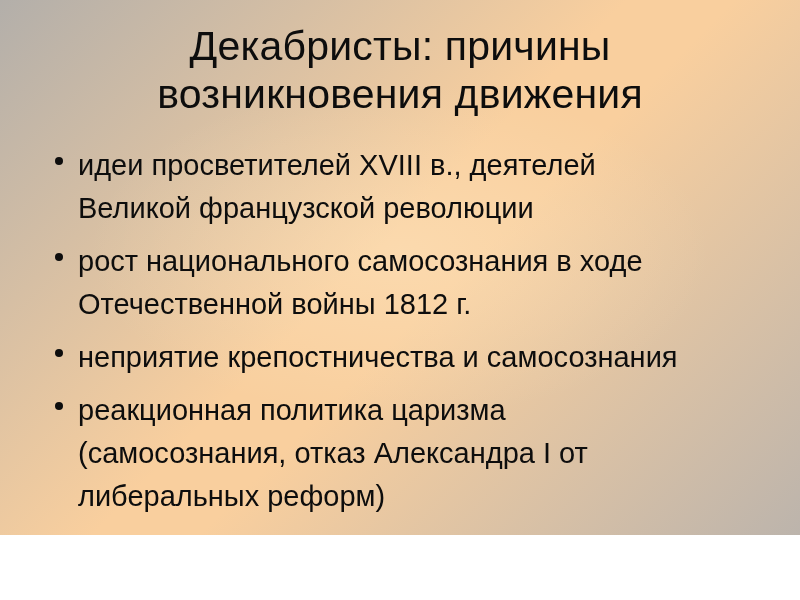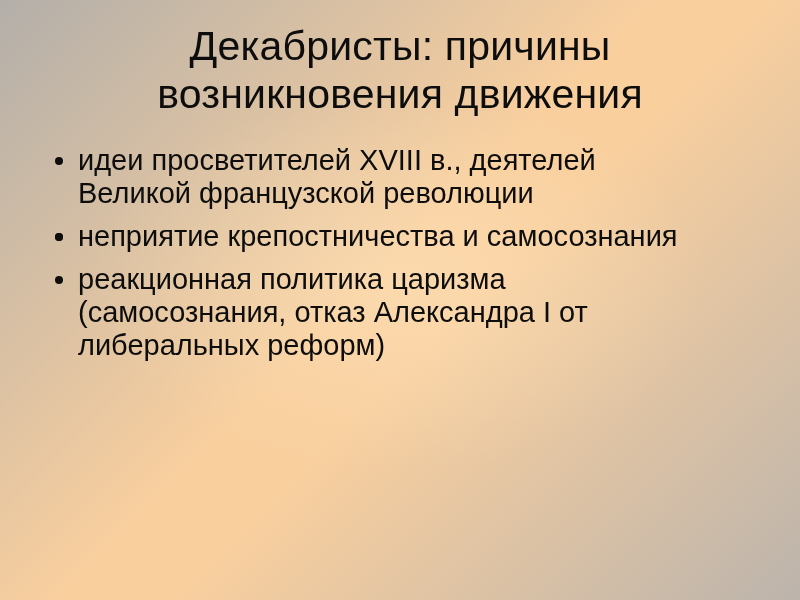--- a/index.html
+++ b/index.html
@@ -5,21 +5,21 @@
   html, body {
     margin: 0;
     padding: 0;
     width: 800px;
     height: 600px;
     overflow: hidden;
   }
   .slide {
     position: relative;
     width: 800px;
-    height: 600px;
+    height: 535px;
     box-sizing: border-box;
     padding: 22px 40px 0 40px;
     font-family: "Liberation Sans", "DejaVu Sans", sans-serif;
     color: var(--text-color, #0d0d0d);
     background:
       radial-gradient(ellipse 52% 42% at 50% 47%,
         var(--bg-center-highlight-a, rgba(255,235,200,0.38)) 0%,
         rgba(255,235,200,0) 75%),
       linear-gradient(135deg,
         var(--bg-gray-tl, #b3afaa) 0%,
@@ -39,21 +39,21 @@
   .bullet-list {
     list-style: none;
     margin: 26px 0 0 0;
     padding: 0;
   }
   .bullet-item {
     position: relative;
     padding-left: 38px;
     margin: 0 0 10px 0;
     font-size: 29px;
-    line-height: 33px;
+    line-height: 43px;
   }
   .bullet-marker {
     position: absolute;
     left: 15px;
     top: 13px;
     width: 8px;
     height: 8px;
     border-radius: 50%;
     background: var(--text-color, #0d0d0d);
   }
@@ -63,19 +63,20 @@
 </style>
 </head>
 <body>
 
 <div class="slide">
   <h1 class="slide-title">Декабристы: причины
 возникновения движения</h1>
   <ul class="bullet-list">
       <li class="bullet-item"><span class="bullet-marker"></span><span class="bullet-text">идеи просветителей XVIII в., деятелей
 Великой французской революции</span></li>
-      <li class="bullet-item"><span class="bullet-marker"></span></li>
+      <li class="bullet-item"><span class="bullet-marker"></span><span class="bullet-text">рост национального самосознания в ходе
+Отечественной войны 1812 г.</span></li>
       <li class="bullet-item"><span class="bullet-marker"></span><span class="bullet-text">неприятие крепостничества и самосознания</span></li>
       <li class="bullet-item"><span class="bullet-marker"></span><span class="bullet-text">реакционная политика царизма
 (самосознания, отказ Александра I от
 либеральных реформ)</span></li>
     </ul>
 </div>
 
 </body></html>

